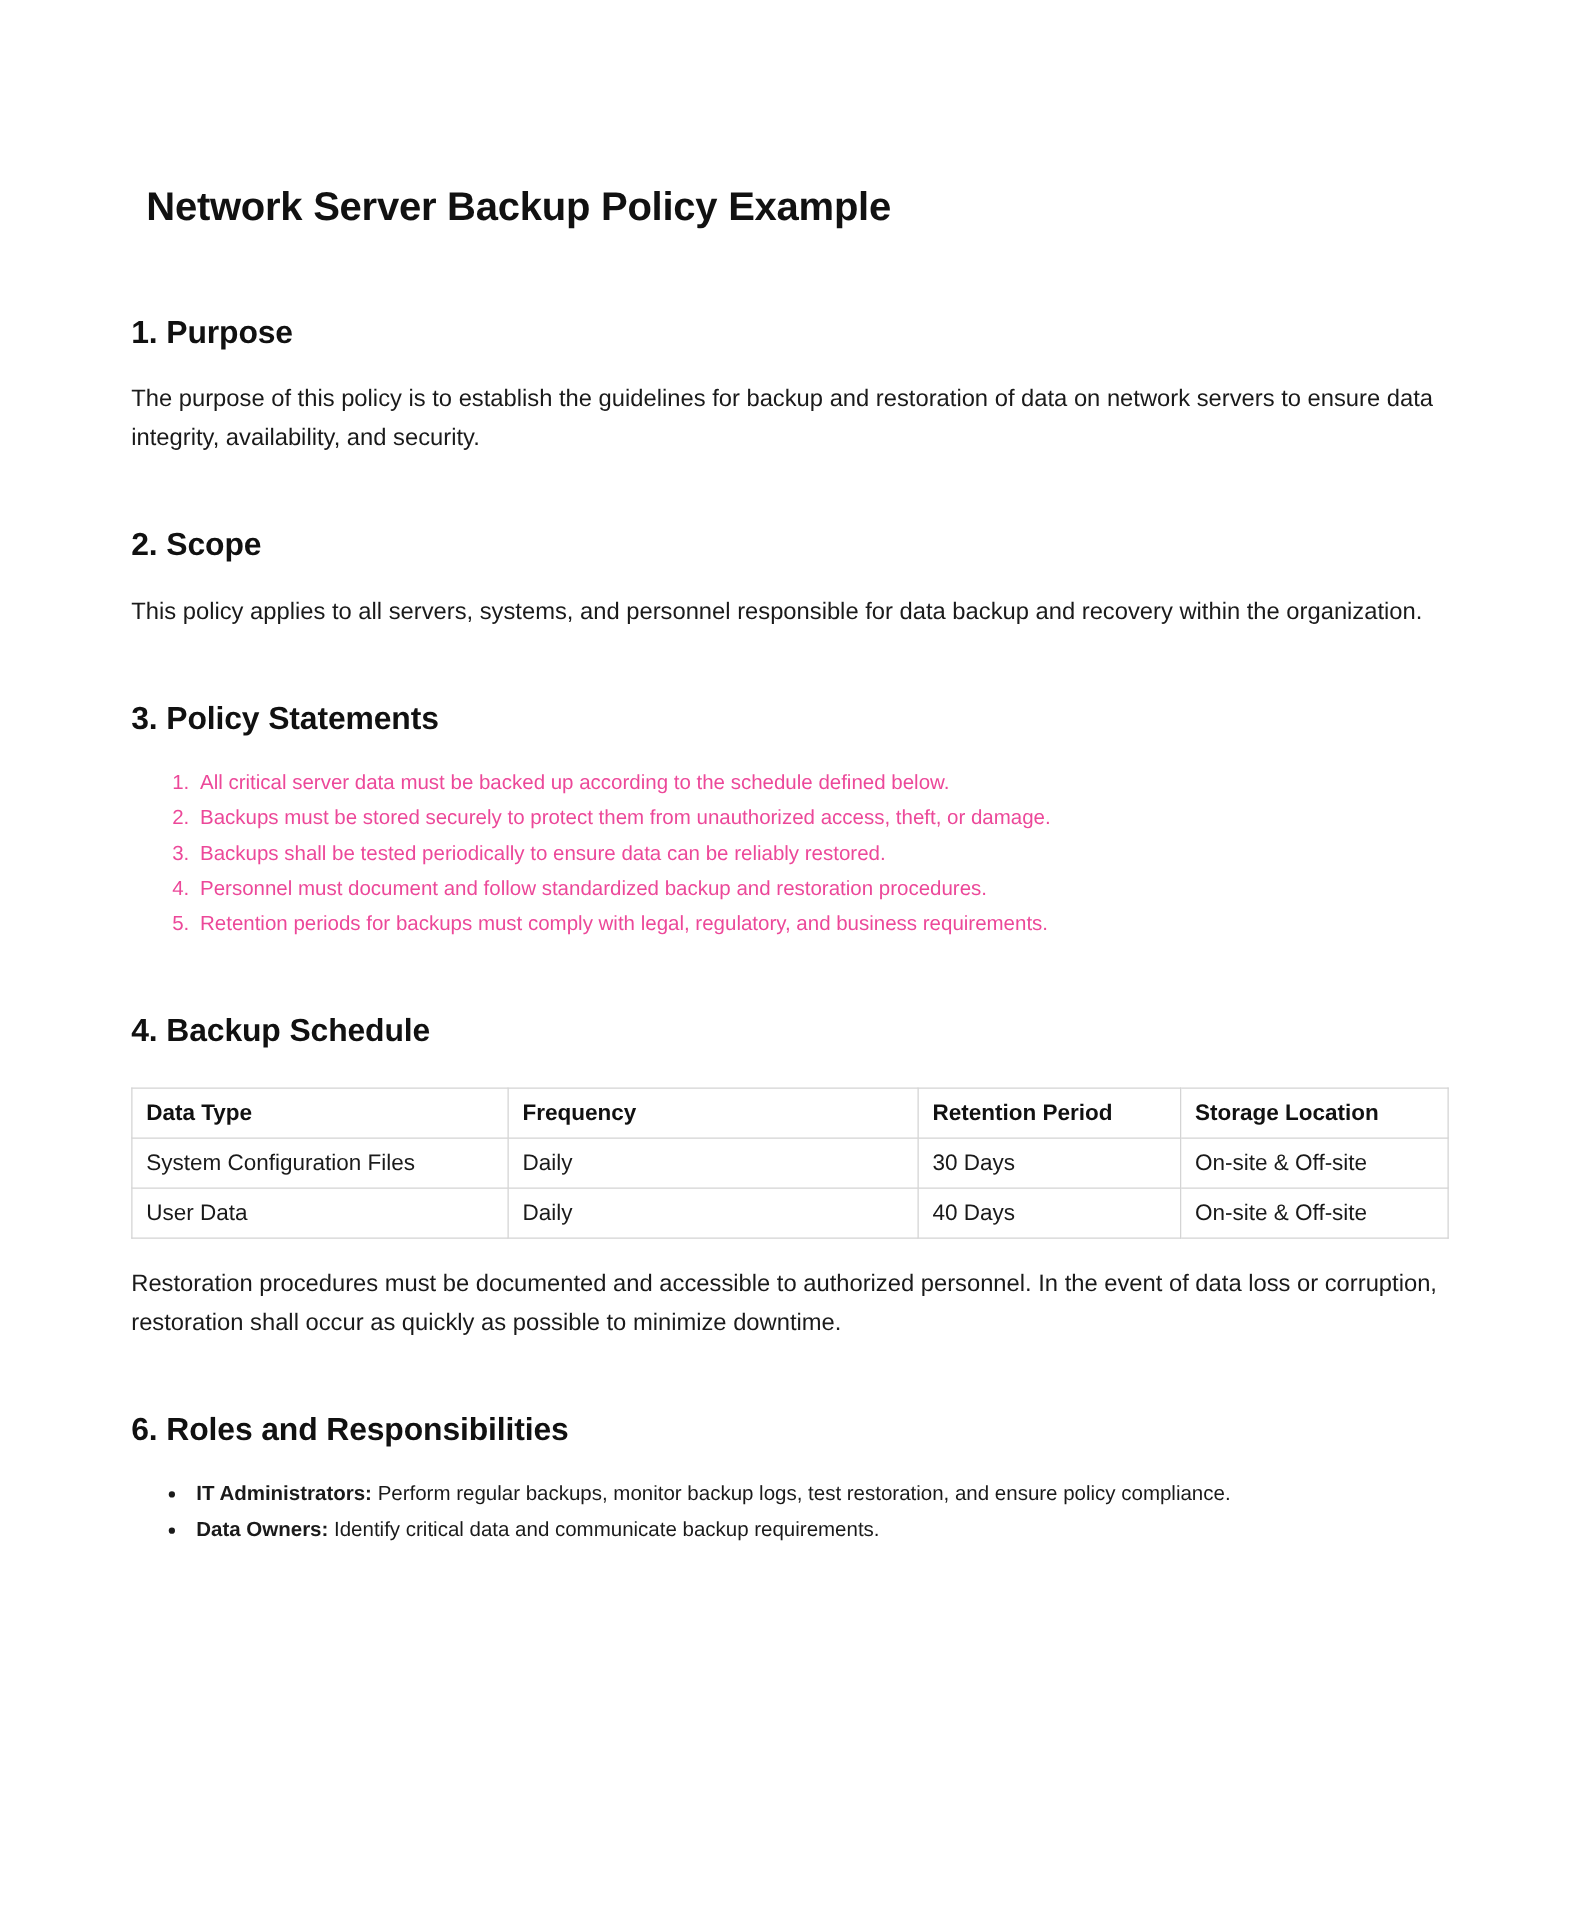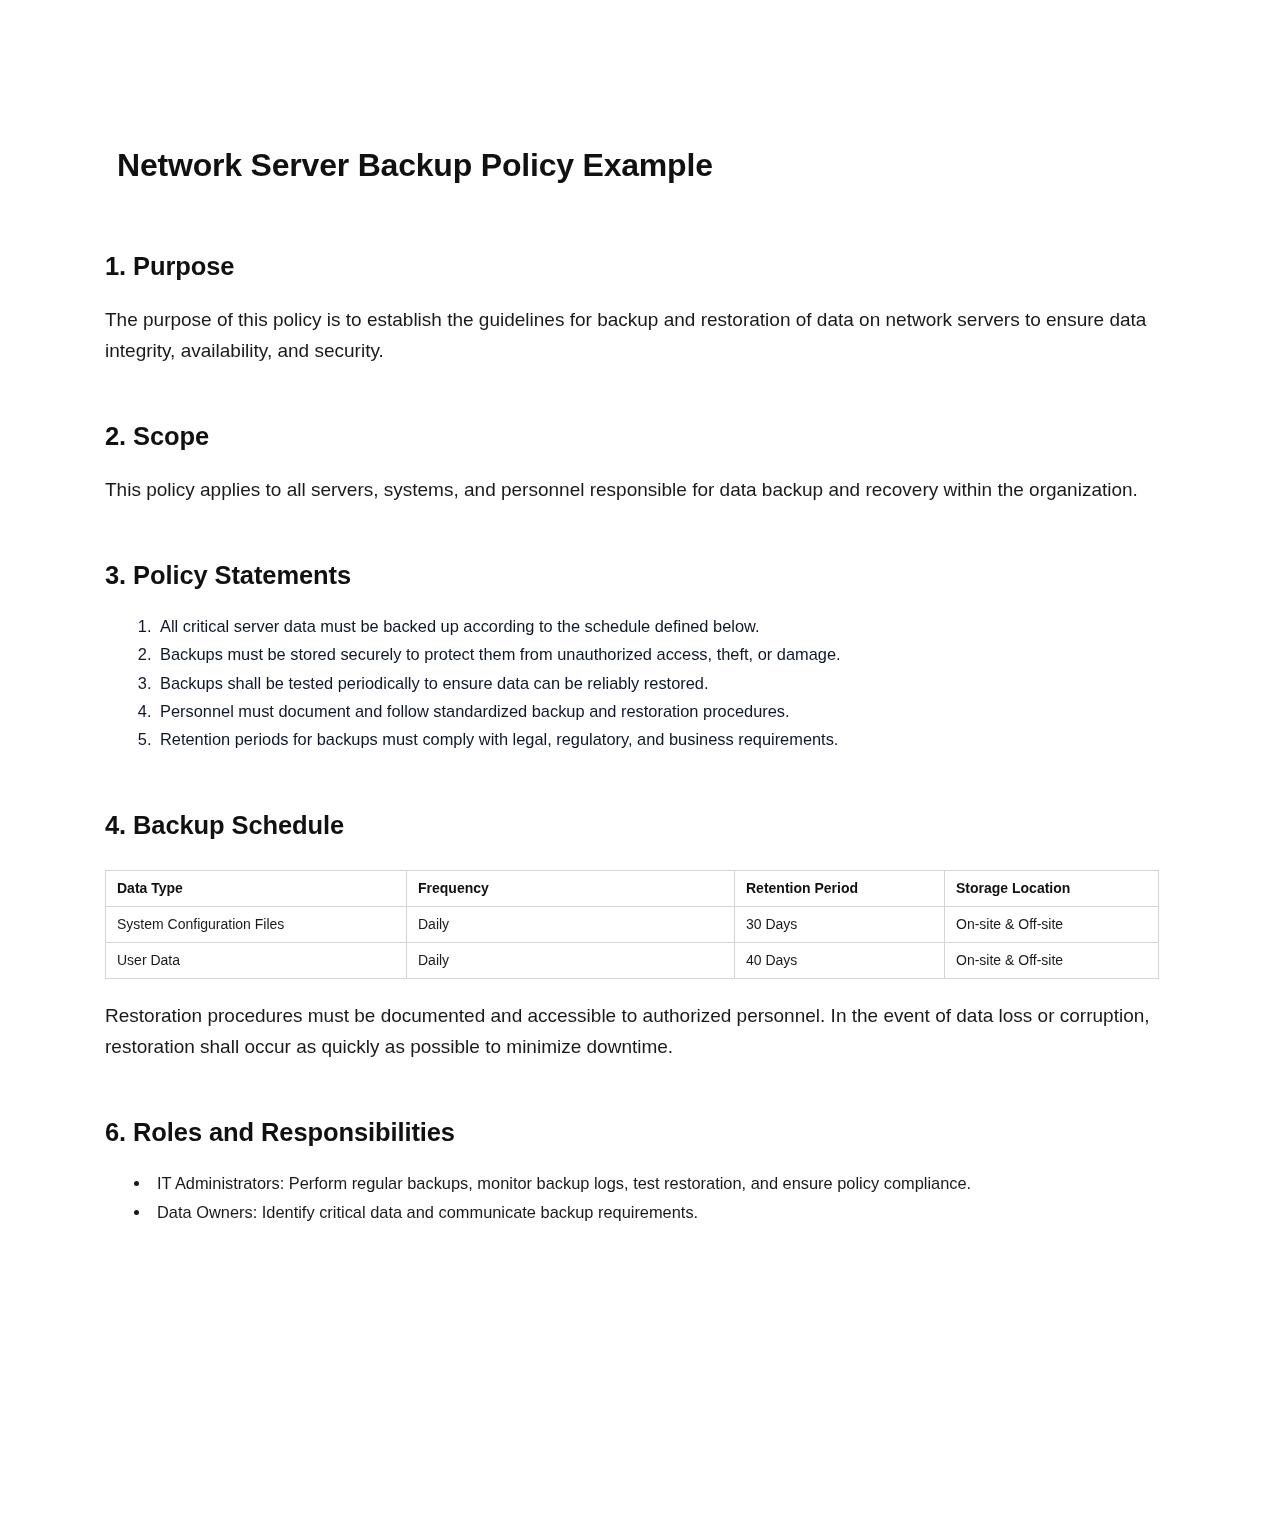--- a/index.html
+++ b/index.html
@@ -61,50 +61,50 @@
     margin: 0;
     padding-top: 22px;
   }
 
   ol.policy-list {
     margin: 0;
     padding-top: 22px;
     padding-left: 51px;
     font-size: 16.4px;
     line-height: 1.55;
-    color: #0f172a;
+    color: #ec4899;
   }
   ol.policy-list li {
     padding-left: 4px;
     margin-bottom: 3px;
   }
 
   ul.roles-list {
     margin: 0;
     padding-top: 22px;
     padding-left: 46px;
     font-size: 16.4px;
     line-height: 1.58;
     color: #1a1a1a;
     list-style-type: disc;
   }
   ul.roles-list li {
     padding-left: 6px;
     margin-bottom: 3px;
   }
   ul.roles-list li .role-name {
-    font-weight: normal;
+    font-weight: bold;
   }
 
   table.schedule-table {
     margin-top: 28px;
     border-collapse: collapse;
     width: 1053px;
     table-layout: fixed;
-    font-size: 14px;
+    font-size: 18px;
   }
   table.schedule-table col.c1 { width: 301px; }
   table.schedule-table col.c2 { width: 328px; }
   table.schedule-table col.c3 { width: 210px; }
   table.schedule-table col.c4 { width: 214px; }
 
   table.schedule-table th,
   table.schedule-table td {
     border: 1px solid #d4d4d4;
     text-align: left;

